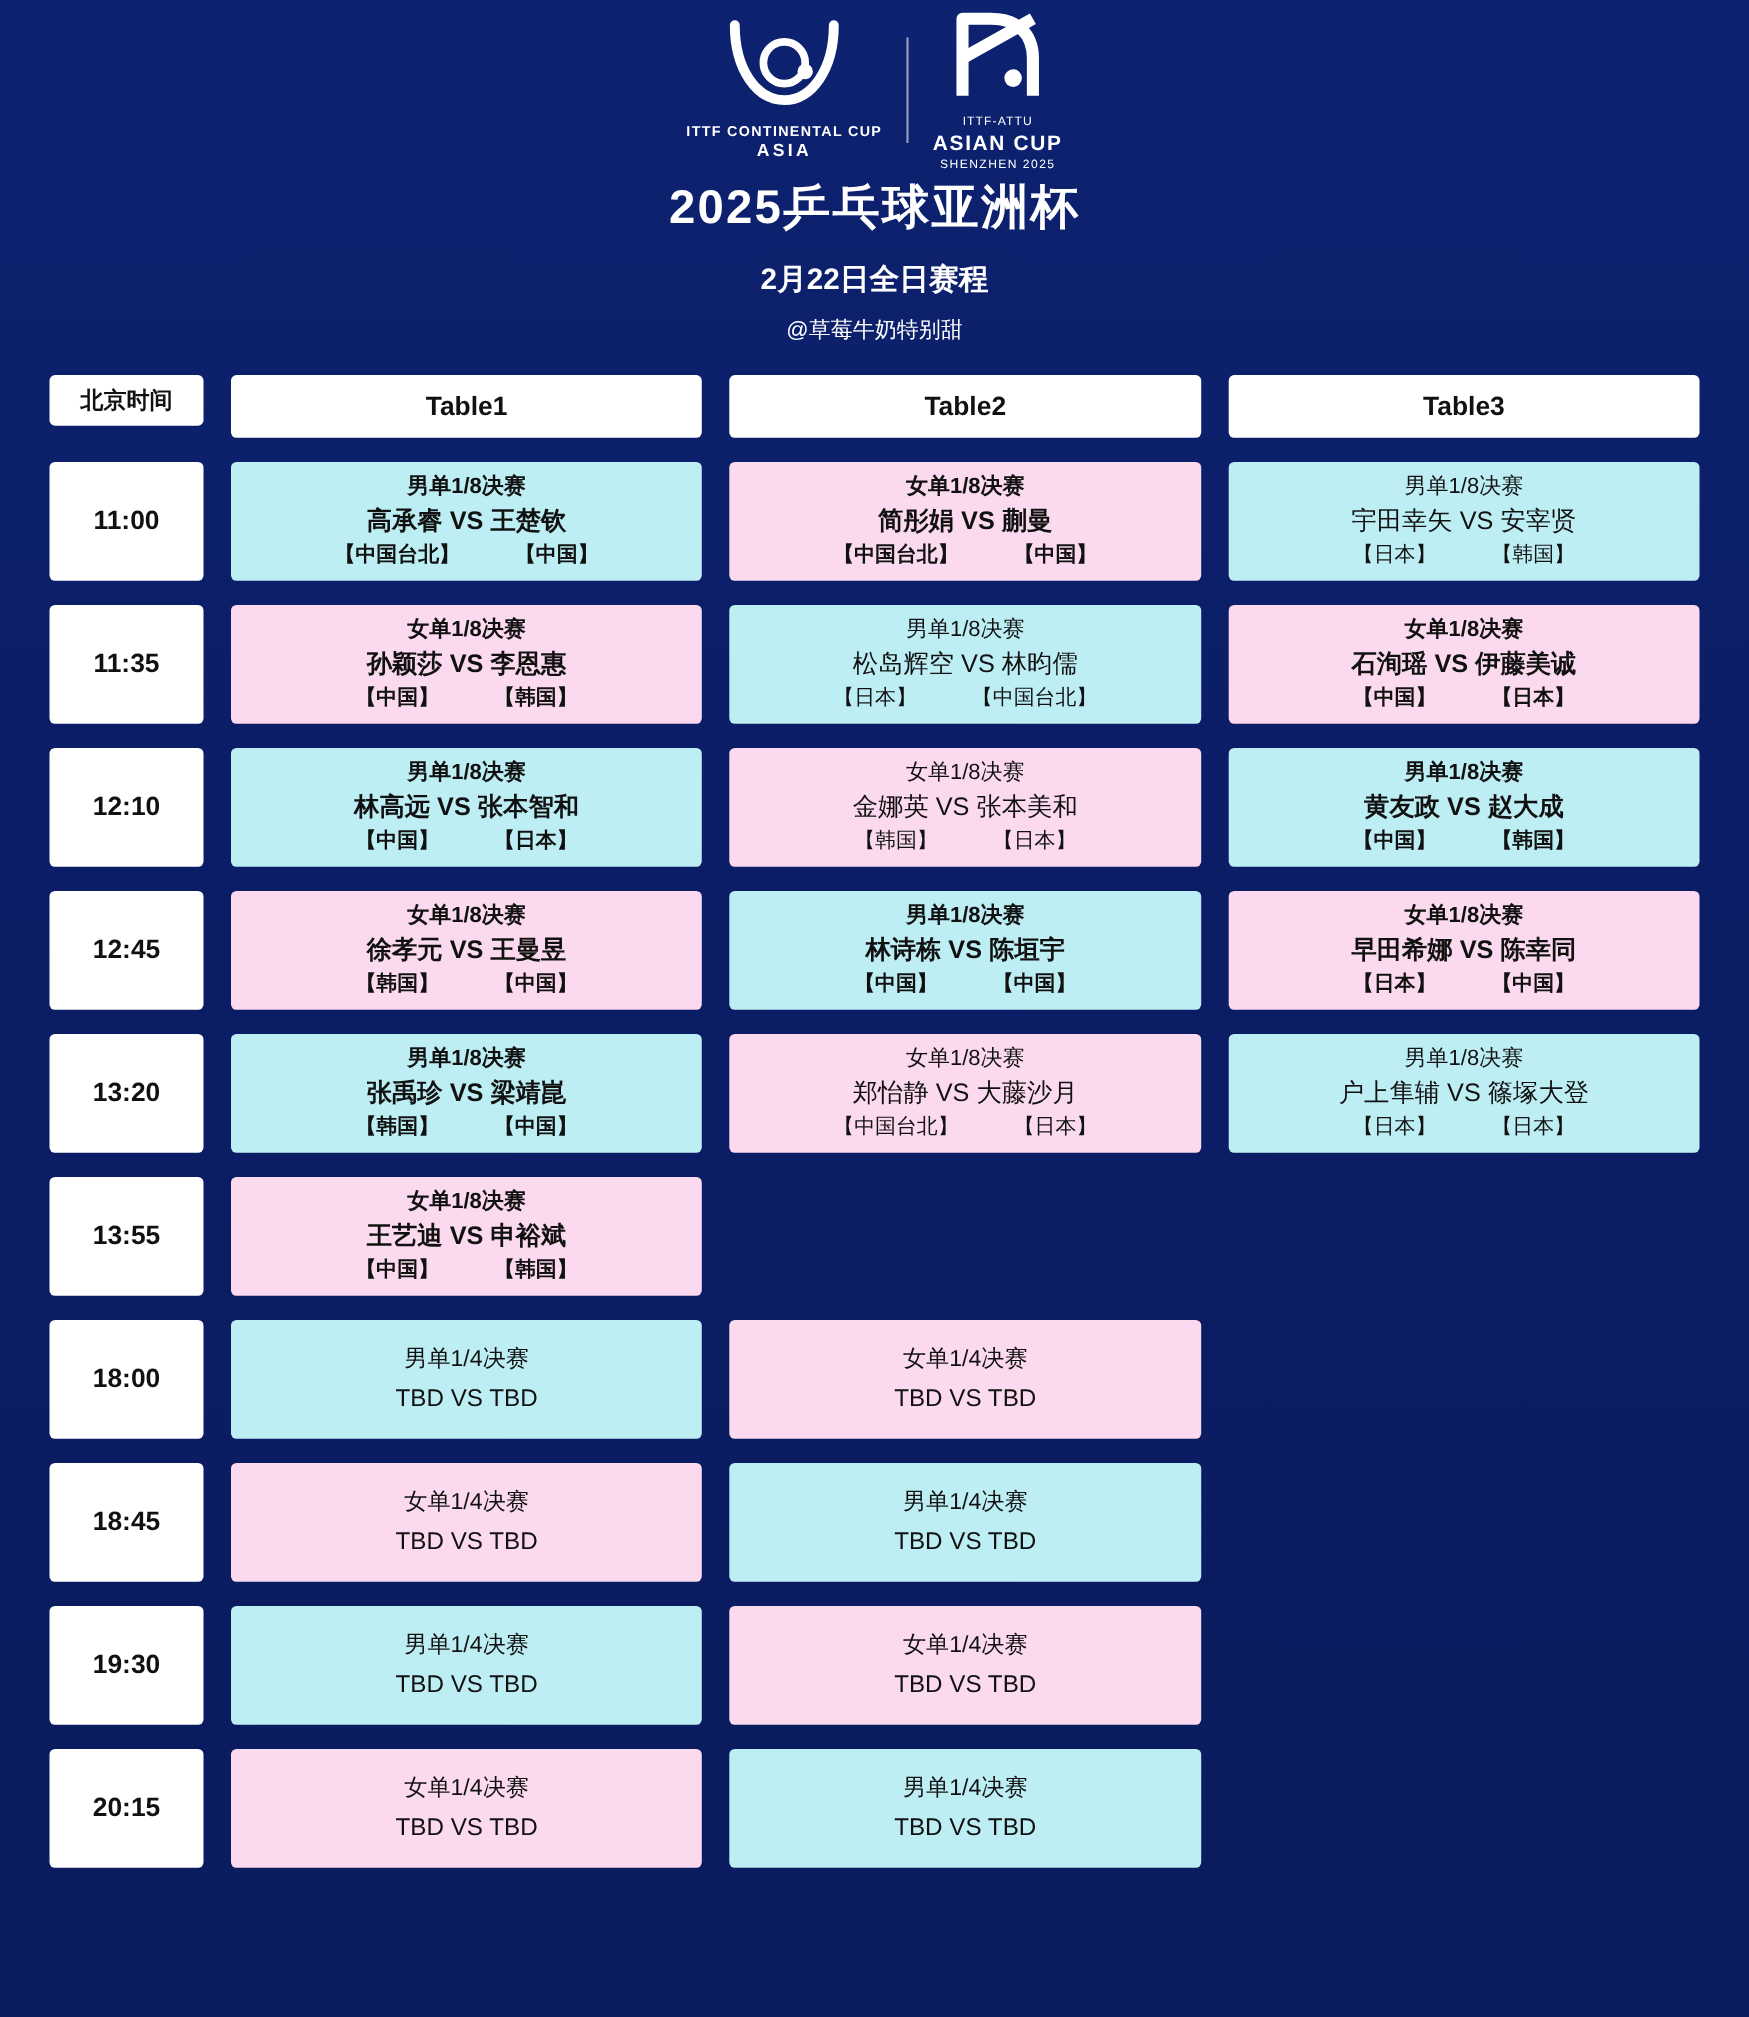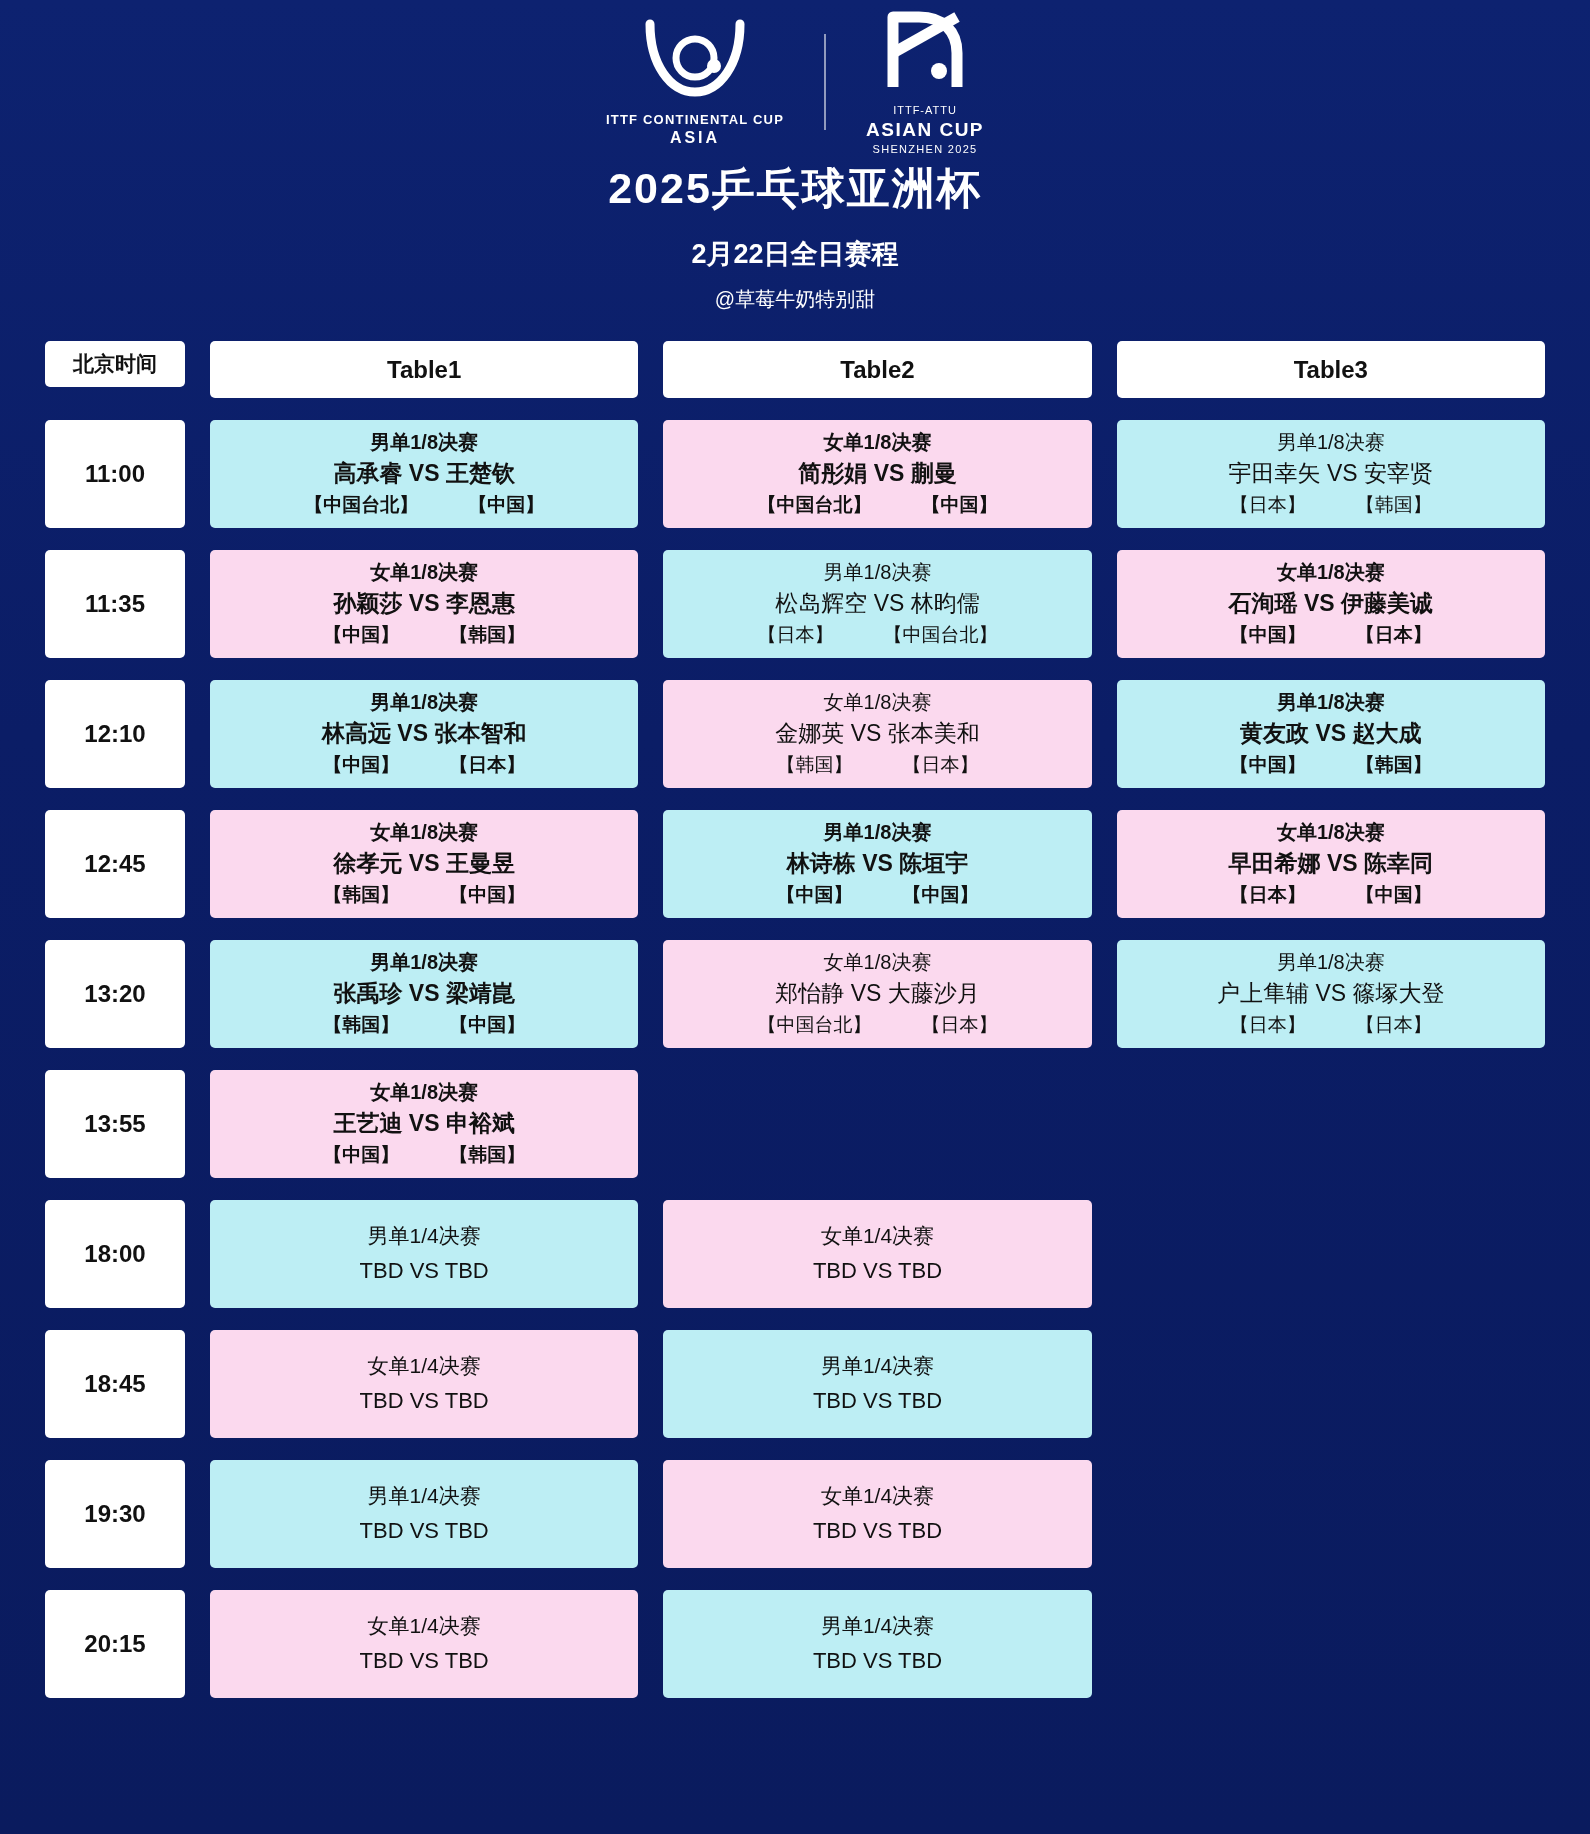--- a/index.html
+++ b/index.html
@@ -15,21 +15,21 @@
     color: #ffffff;
     overflow-x: hidden;
   }
   .page { width: 1590px; padding: 0 0 40px 0; }
 
   
   .logo-row {
     display: flex;
     justify-content: center;
     align-items: center;
-    gap: 40px;
+    gap: 22px;
     padding-top: 14px;
     height: 150px;
   }
   .logo-block { display: flex; flex-direction: column; align-items: center; }
   .logo-mark { display: block; }
   .logo-cap1 {
     font-size: 13px; letter-spacing: 1.2px; font-weight: bold;
     margin-top: 6px; color: #ffffff;
   }
   .logo-cap2 {

